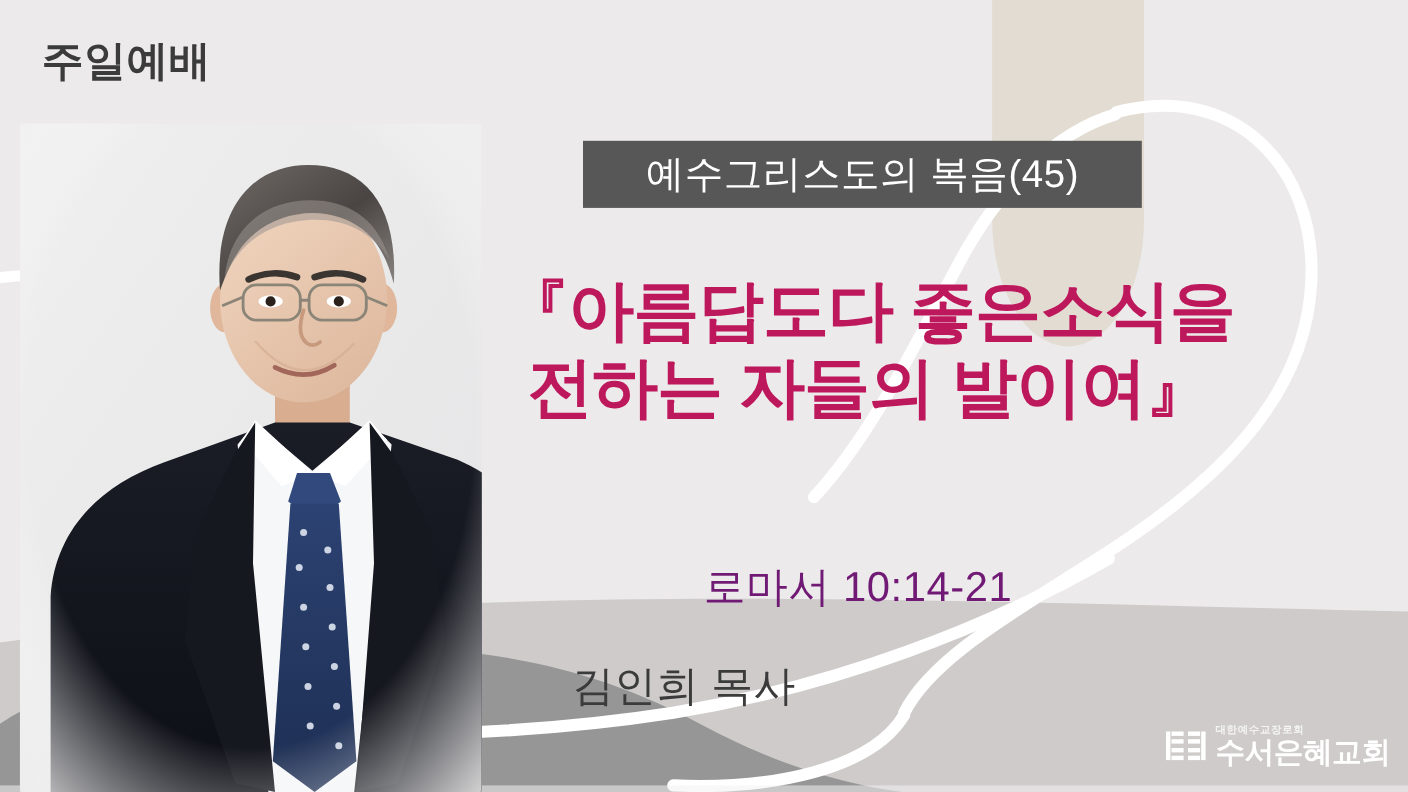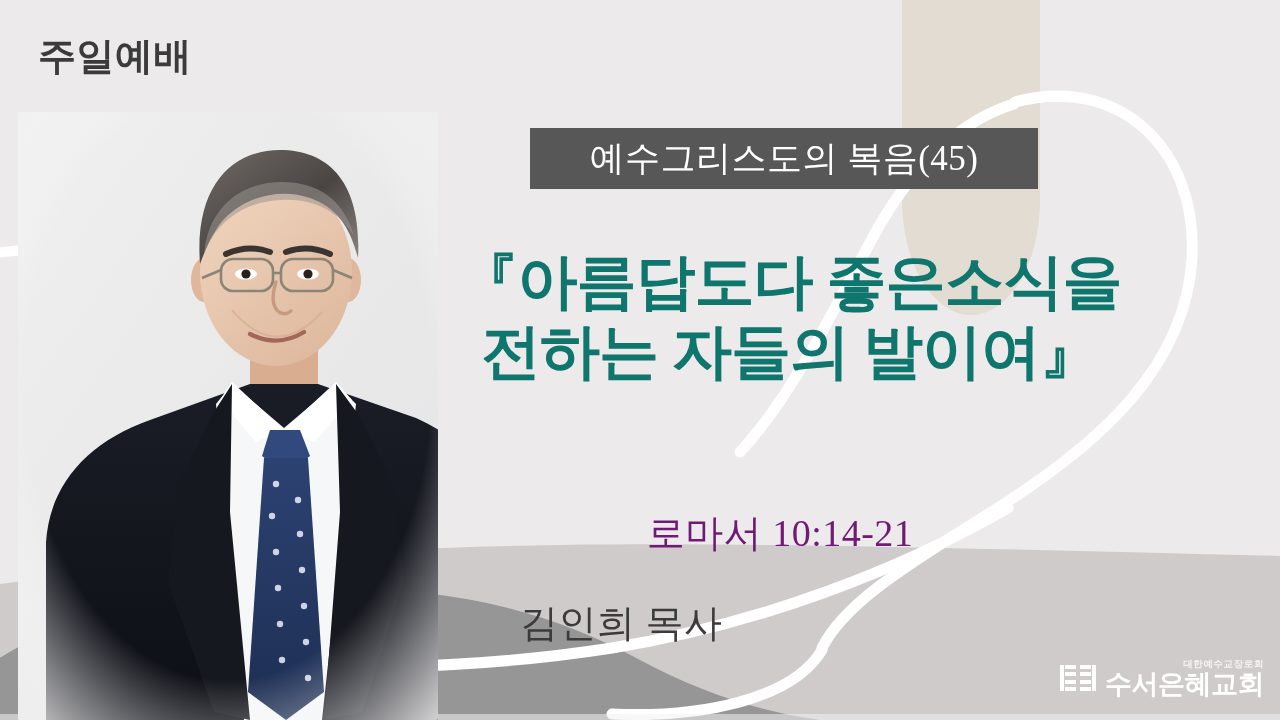--- a/index.html
+++ b/index.html
@@ -2,21 +2,21 @@
 <html><head>
 <meta charset="utf-8">
 <style>
   * { margin:0; padding:0; box-sizing:border-box; }
   html,body { width:1280px; height:720px; overflow:hidden; background:#ffffff; }
 
   .stage{
     position:relative;
     width:1280px; height:720px;
     background:#eceaea;
-    font-family:Liberation Serif, serif;
+    font-family:Liberation Sans, sans-serif;
     overflow:hidden;
   }
 
   
   .bg-layer{ position:absolute; inset:0; pointer-events:none; }
   .bg-svg{ position:absolute; left:0; top:0; width:1280px; height:720px; display:block; }
 
   
   .portrait{
     position:absolute;
@@ -59,21 +59,21 @@
     line-height:1;
   }
 
   
   .sermon-title{
     position:absolute;
     left:420px; top:248px;
     width:740px;
     z-index:6;
     text-align:center;
-    color:#0f766e;
+    color:#be185d;
     font-size:60px;
     font-weight:900;
     line-height:1.16;
     letter-spacing:-1px;
     white-space:pre-line;
   }
 
   
   .scripture{
     position:absolute;
@@ -112,21 +112,20 @@
     gap:8px;
   }
   .logo-mark{ width:38px; height:30px; flex:0 0 auto; display:block; }
   .logo-words{ display:flex; flex-direction:column; justify-content:center; }
   .logo-denom{
     color:#f4f4f4;
     font-size:9.5px;
     font-weight:700;
     letter-spacing:0.6px;
     line-height:1.1;
-    text-align:right;
     margin-bottom:2px;
     white-space:nowrap;
   }
   .logo-name{
     color:#ffffff;
     font-size:27px;
     font-weight:800;
     letter-spacing:-0.5px;
     line-height:1;
     white-space:nowrap;

